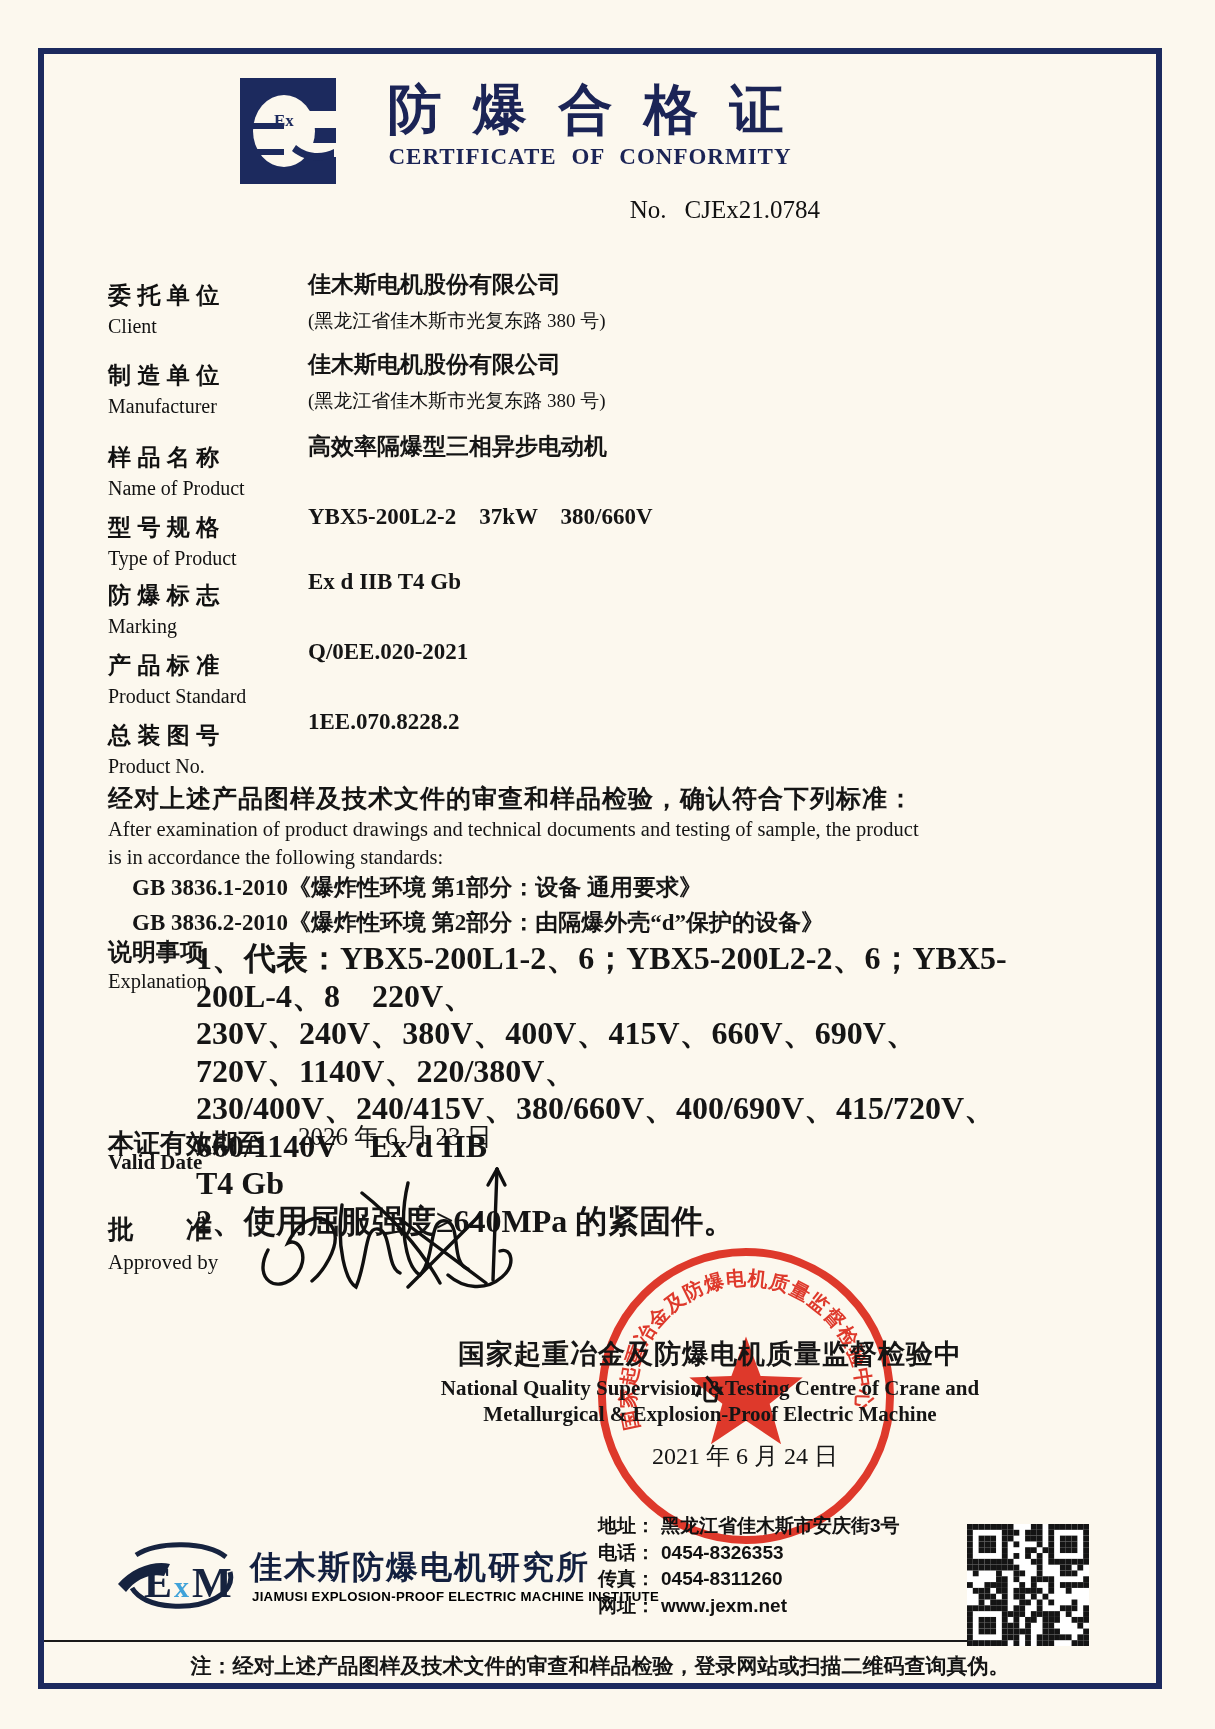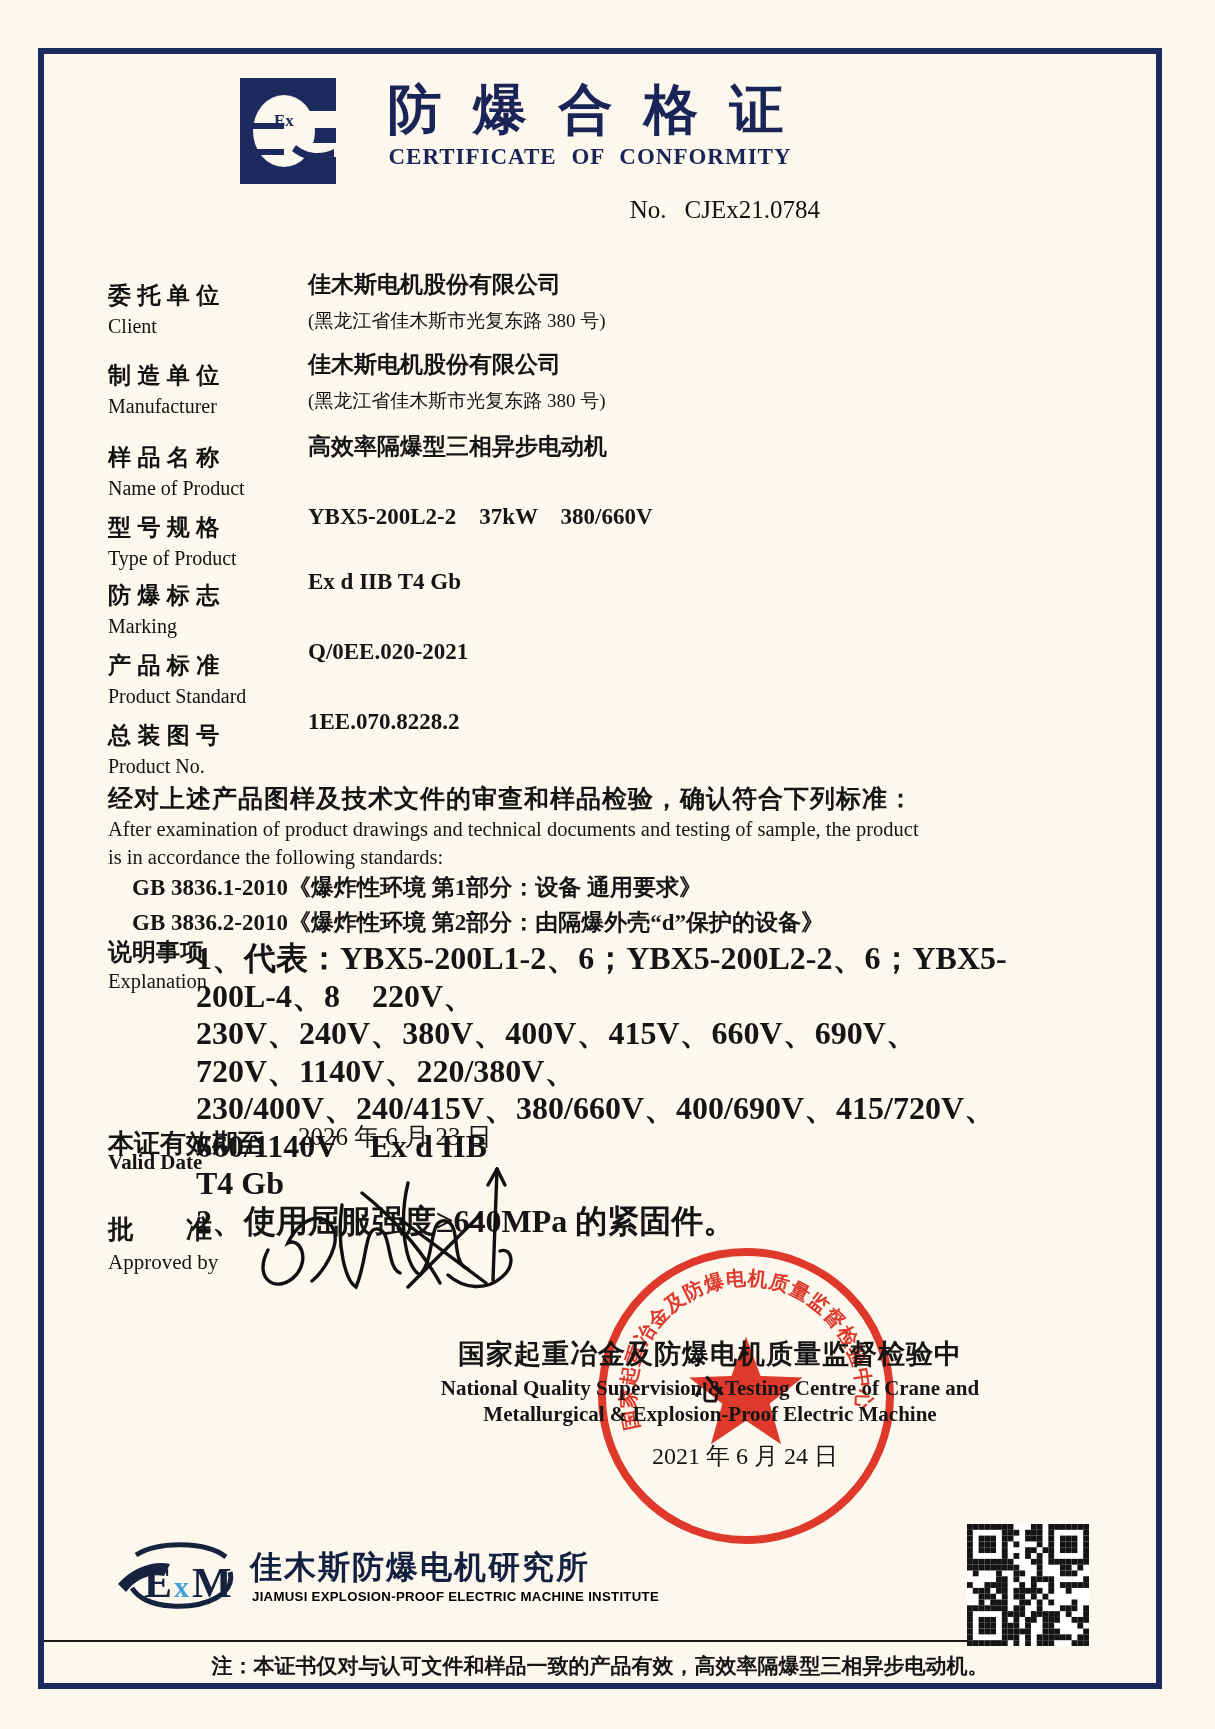--- a/index.html
+++ b/index.html
@@ -212,20 +212,30 @@
     <path d="M24,13 C46,-1 94,-1 114,15" fill="none" stroke="#16233f" stroke-width="5"></path>
     <path d="M118,30 C124,52 94,66 60,64 C40,63 26,56 20,46" fill="none" stroke="#16233f" stroke-width="5"></path>
     <path d="M6,42 C20,25 44,18 58,22 L52,34 C38,31 24,37 14,50 Z" fill="#16233f"></path>
     <text x="32" y="55" font-family="Liberation Serif,serif" font-size="42" font-weight="bold" fill="#16233f">E</text>
     <text x="62" y="55" font-family="Liberation Serif,serif" font-size="30" font-weight="bold" fill="#3fa2d9">x</text>
     <text x="80" y="55" font-family="Liberation Serif,serif" font-size="42" font-weight="bold" fill="#16233f">M</text>
   </svg>
   <div class="abs inst-cn">佳木斯防爆电机研究所</div>
   <div class="abs inst-en">JIAMUSI EXPLOSION-PROOF ELECTRIC MACHINE INSTITUTE</div>
 
+  <div class="abs contact">
+    <div class="crow">
+      <span>地址：</span><span class="cval">黑龙江省佳木斯市安庆街3号</span></div>
+    <div class="crow">
+      <span>电话：</span><span class="cval">0454-8326353</span></div>
+    <div class="crow">
+      <span>传真：</span><span class="cval">0454-8311260</span></div>
+    <div class="crow">
+      <span>网址：</span><span class="cval">www.jexm.net</span></div>
+  </div>
 
   <div class="abs qr">
     <svg width="122" height="122" viewBox="0 0 122 122">
         <rect width="122" height="122" fill="#ffffff"></rect>
         <rect x="0.00" y="0.00" width="5.81" height="5.81" fill="#141414"></rect>
         <rect x="5.81" y="0.00" width="5.81" height="5.81" fill="#141414"></rect>
         <rect x="11.62" y="0.00" width="5.81" height="5.81" fill="#141414"></rect>
         <rect x="17.43" y="0.00" width="5.81" height="5.81" fill="#141414"></rect>
         <rect x="23.24" y="0.00" width="5.81" height="5.81" fill="#141414"></rect>
         <rect x="29.05" y="0.00" width="5.81" height="5.81" fill="#141414"></rect>
@@ -472,14 +482,14 @@
         <rect x="69.71" y="116.19" width="5.81" height="5.81" fill="#141414"></rect>
         <rect x="75.52" y="116.19" width="5.81" height="5.81" fill="#141414"></rect>
         <rect x="81.33" y="116.19" width="5.81" height="5.81" fill="#141414"></rect>
         <rect x="104.57" y="116.19" width="5.81" height="5.81" fill="#141414"></rect>
         <rect x="110.38" y="116.19" width="5.81" height="5.81" fill="#141414"></rect>
         <rect x="116.19" y="116.19" width="5.81" height="5.81" fill="#141414"></rect>
       </svg>
   </div>
 
   <div class="abs thinline"></div>
-  <div class="abs note">注：本证书仅对与认可文件和样品一致的产品有效，高效率隔爆型三相异步电动机。</div>
+  <div class="abs note">注：经对上述产品图样及技术文件的审查和样品检验，登录网站或扫描二维码查询真伪。</div>
 </div>
 
 </body></html>

